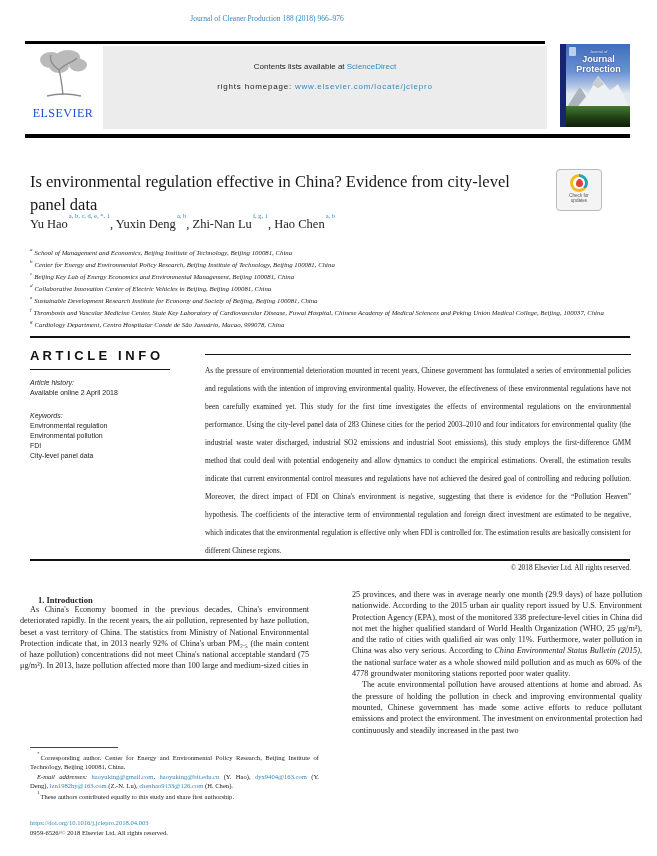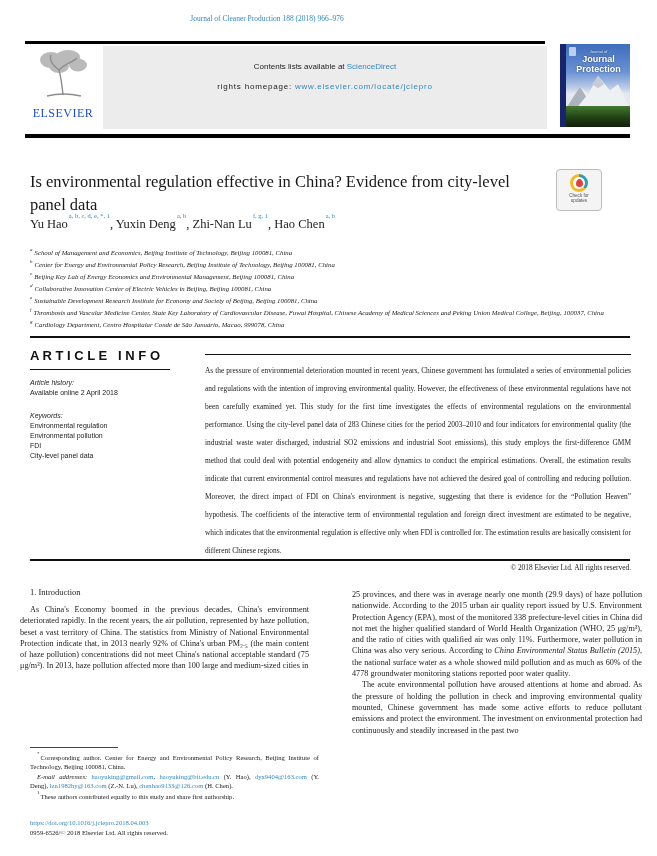--- a/index.html
+++ b/index.html
@@ -43,21 +43,21 @@
   .abs-col{left:205px;top:348px;width:426px;}
   .col-head{font-family:"Liberation Sans",sans-serif;font-weight:bold;font-size:13px;color:#111;white-space:pre;}
   .head-rule{height:1px;background:#111;margin-top:6px;}
   .info-col .head-rule{width:140px;}
   .ih-label{font-style:italic;font-size:7px;margin-top:8px;line-height:10px;}
   .info-item{font-size:7px;line-height:10px;}
   .kw-gap{margin-top:13px;}
   .abs-text{font-size:7.4px;line-height:18px;text-align:justify;margin:7px 0 0;}
   .abs-copy{text-align:right;font-size:7.4px;margin-top:3px;}
   
-  .sec-head{left:30px;top:587px;font-size:8.5px;font-weight:normal;margin:0;}
+  .sec-head{left:30px;top:587px;font-size:8.5px;font-weight:bold;margin:8px;}
   .col-left{left:20px;top:604px;width:289px;height:141px;overflow:hidden;}
   .col-right{left:352px;top:589px;width:290px;height:252px;overflow:hidden;}
   .bodyp{font-size:8.2px;line-height:11.3px;text-align:justify;margin:0;}
   .ind{text-indent:10px;}
   
   .fn-rule{left:30px;top:747px;width:88px;height:1px;background:#444;}
   .footnotes{left:30px;top:751px;width:289px;font-size:6.6px;line-height:9.3px;text-align:justify;}
   .footnotes p{margin:0;text-indent:7px;}
   .fnsup{font-size:5px;position:relative;top:-2px;margin-right:1px;}
   .doi-block{left:30px;top:818px;font-size:6.6px;line-height:10px;}

